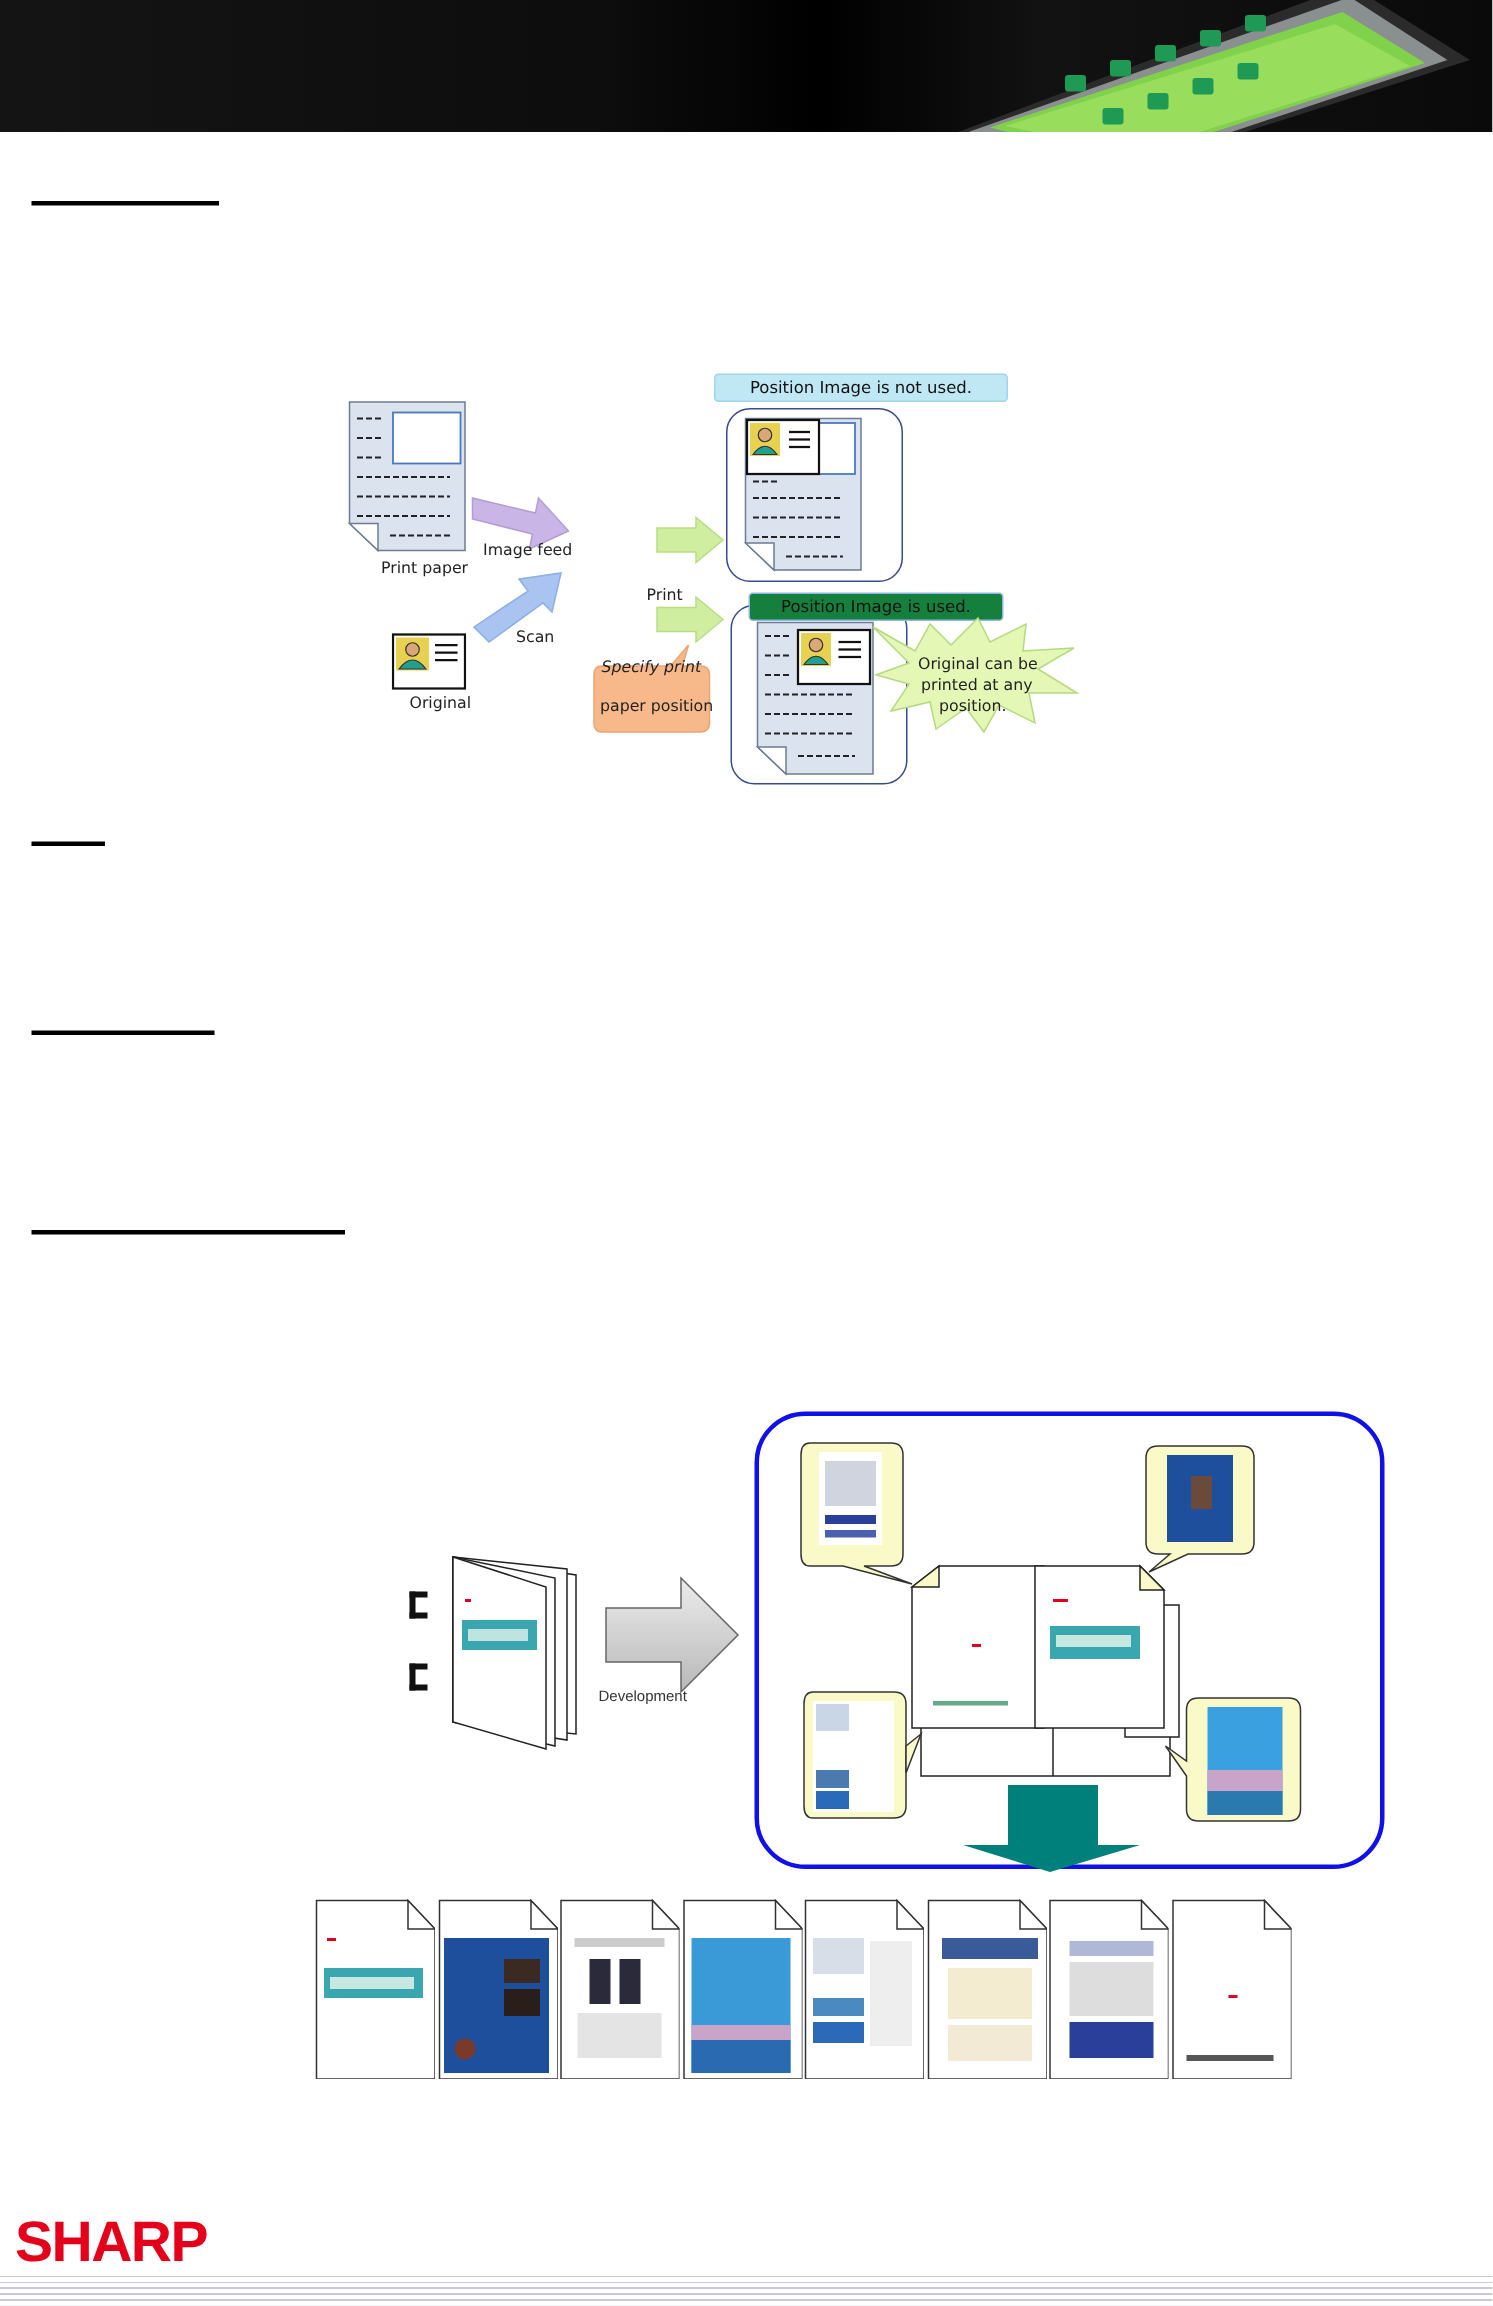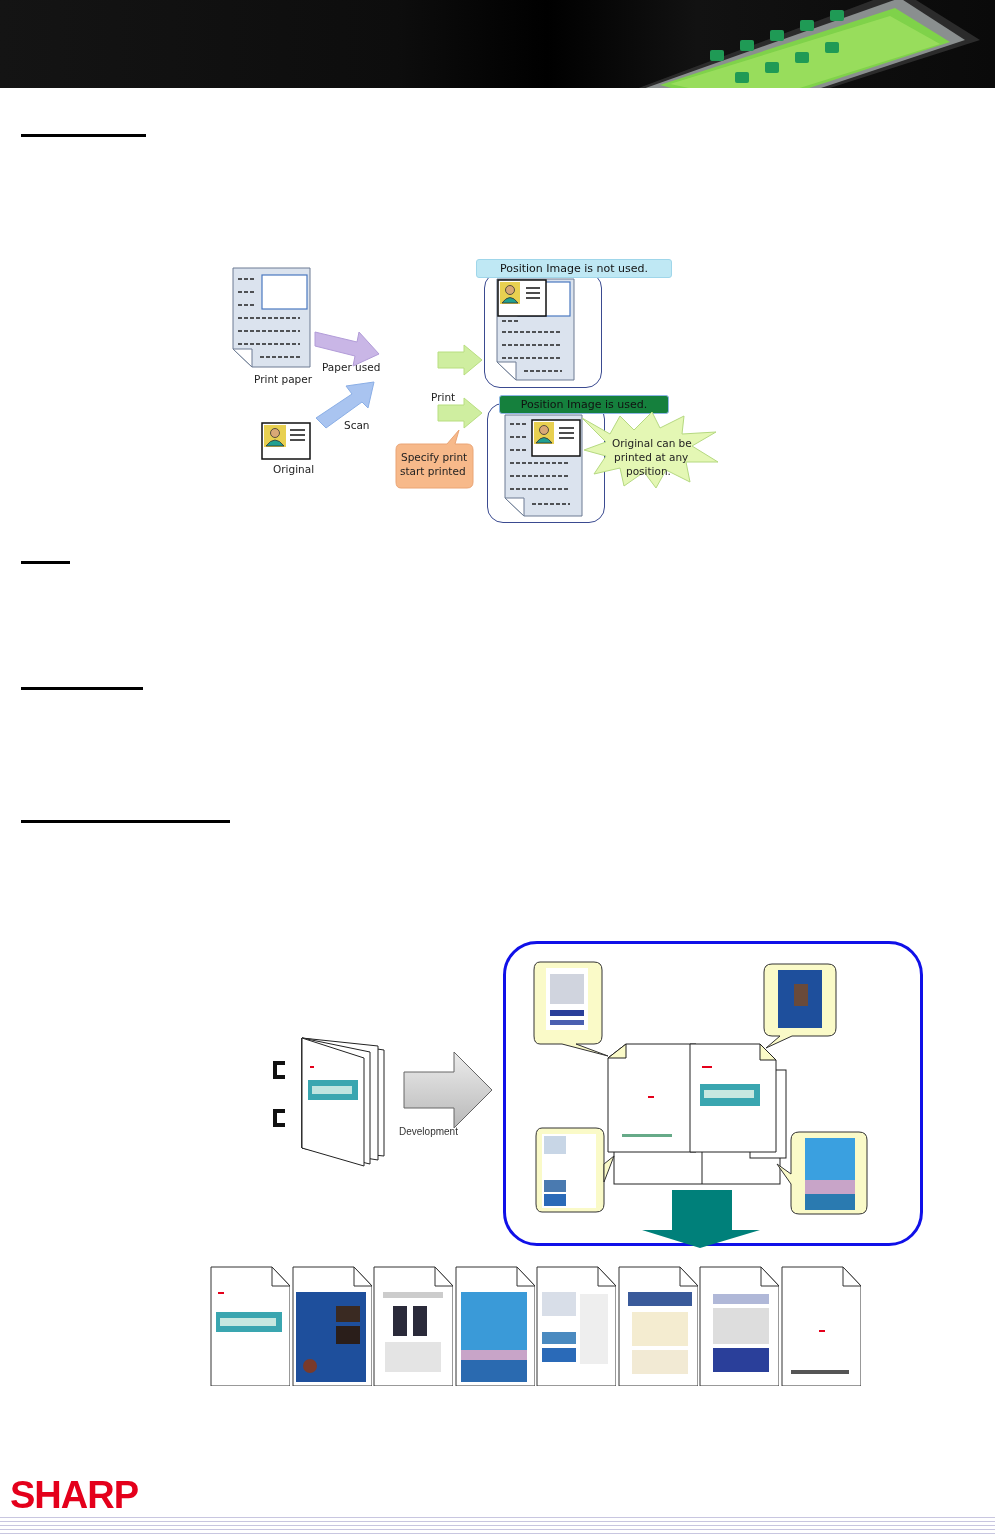--- a/index.html
+++ b/index.html
@@ -73,21 +73,21 @@
         <line x1="6" y1="64" x2="68" y2="64"></line>
         <line x1="6" y1="77" x2="68" y2="77"></line>
       <line x1="28" y1="90" x2="68" y2="90"></line>
     </g>
   </svg>
   <div class="lbl" style="left:254px;top:373px;">Print paper</div>
 
   <svg class="abs" style="left:313px;top:328px;" width="70" height="42">
     <polygon points="2,4 44,14 46,4 66,26 40,38 42,28 2,18" fill="#c9b6e6" stroke="#b29cd8"></polygon>
   </svg>
-  <div class="lbl" style="left:322px;top:361px;">Paper used</div>
+  <div class="lbl" style="left:322px;top:361px;">Image feed</div>
 
   <svg class="abs" style="left:312px;top:380px;" width="66" height="50">
     <polygon points="4,38 40,14 34,6 62,2 56,28 50,22 14,48" fill="#a9c4f0" stroke="#8aaee6"></polygon>
   </svg>
   <div class="lbl" style="left:344px;top:419px;">Scan</div>
 
   <svg class="abs" style="left:261px;top:422px;" width="50" height="38">
     <rect x="1" y="1" width="48" height="36" fill="#fff" stroke="#111" stroke-width="1.5"></rect>
     <rect x="3" y="3" width="22" height="22" fill="#e8d050"></rect>
     <circle cx="14" cy="11" r="4.5" fill="#d9a876" stroke="#333" stroke-width="0.8"></circle>
@@ -104,25 +104,25 @@
   <svg class="abs" style="left:436px;top:344px;" width="48" height="32">
     <polygon points="2,8 28,8 28,1 46,16 28,31 28,24 2,24" fill="#cfeea0" stroke="#b8de80"></polygon>
   </svg>
   <svg class="abs" style="left:436px;top:397px;" width="48" height="32">
     <polygon points="2,8 28,8 28,1 46,16 28,31 28,24 2,24" fill="#cfeea0" stroke="#b8de80"></polygon>
   </svg>
 
   <svg class="abs" style="left:395px;top:428px;" width="80" height="62">
     <path d="M6,16 H52 L64,2 L60,16 H72 Q78,16 78,22 V54 Q78,60 72,60 H6 Q1,60 1,54 V22 Q1,16 6,16 Z" fill="#f7b98a" stroke="#eaa474"></path>
   </svg>
-  <div class="lbl" style="left:401px;top:450px;line-height:14px;">Specify print</div>
-  <div class="lbl" style="left:400px;top:464px;line-height:14px;">start printed</div>
+  <div class="lbl" style="left:401px;top:438px;line-height:14px;font-style:italic;">Specify print</div>
+  <div class="lbl" style="left:400px;top:464px;line-height:14px;">paper position</div>
 
   <div class="abs" style="left:484px;top:272px;width:116px;height:114px;border:1.5px solid #3a4a90;border-radius:16px;"></div>
-  <div class="banner-lbl" style="left:476px;top:259px;width:194px;background:#bfe8f4;border:1px solid #9fd6ea;">Position Image is not used.</div>
+  <div class="banner-lbl" style="left:476px;top:249px;width:194px;background:#bfe8f4;border:1px solid #9fd6ea;">Position Image is not used.</div>
   <svg class="abs" style="left:496px;top:278px;" width="80" height="104">
     <polygon points="1,1 78,1 78,102 20,102 1,84" fill="#dbe3ee" stroke="#6c7b93"></polygon>
     <polygon points="1,84 20,84 20,102" fill="#fff" stroke="#6c7b93"></polygon>
     <rect x="22" y="4" width="52" height="34" fill="#fff" stroke="#4a78c0" stroke-width="1.2"></rect>
     <rect x="2" y="2" width="48" height="36" fill="#fff" stroke="#111" stroke-width="1.5"></rect>
     <rect x="4" y="4" width="20" height="22" fill="#e8d050"></rect>
     <circle cx="14" cy="12" r="4.5" fill="#d9a876" stroke="#333" stroke-width="0.8"></circle>
     <path d="M6,25 Q14,14 22,25 Z" fill="#20a090" stroke="#333" stroke-width="0.8"></path>
     <g stroke="#111" stroke-width="1.5">
         <line x1="30" y1="10" x2="44" y2="10"></line>

